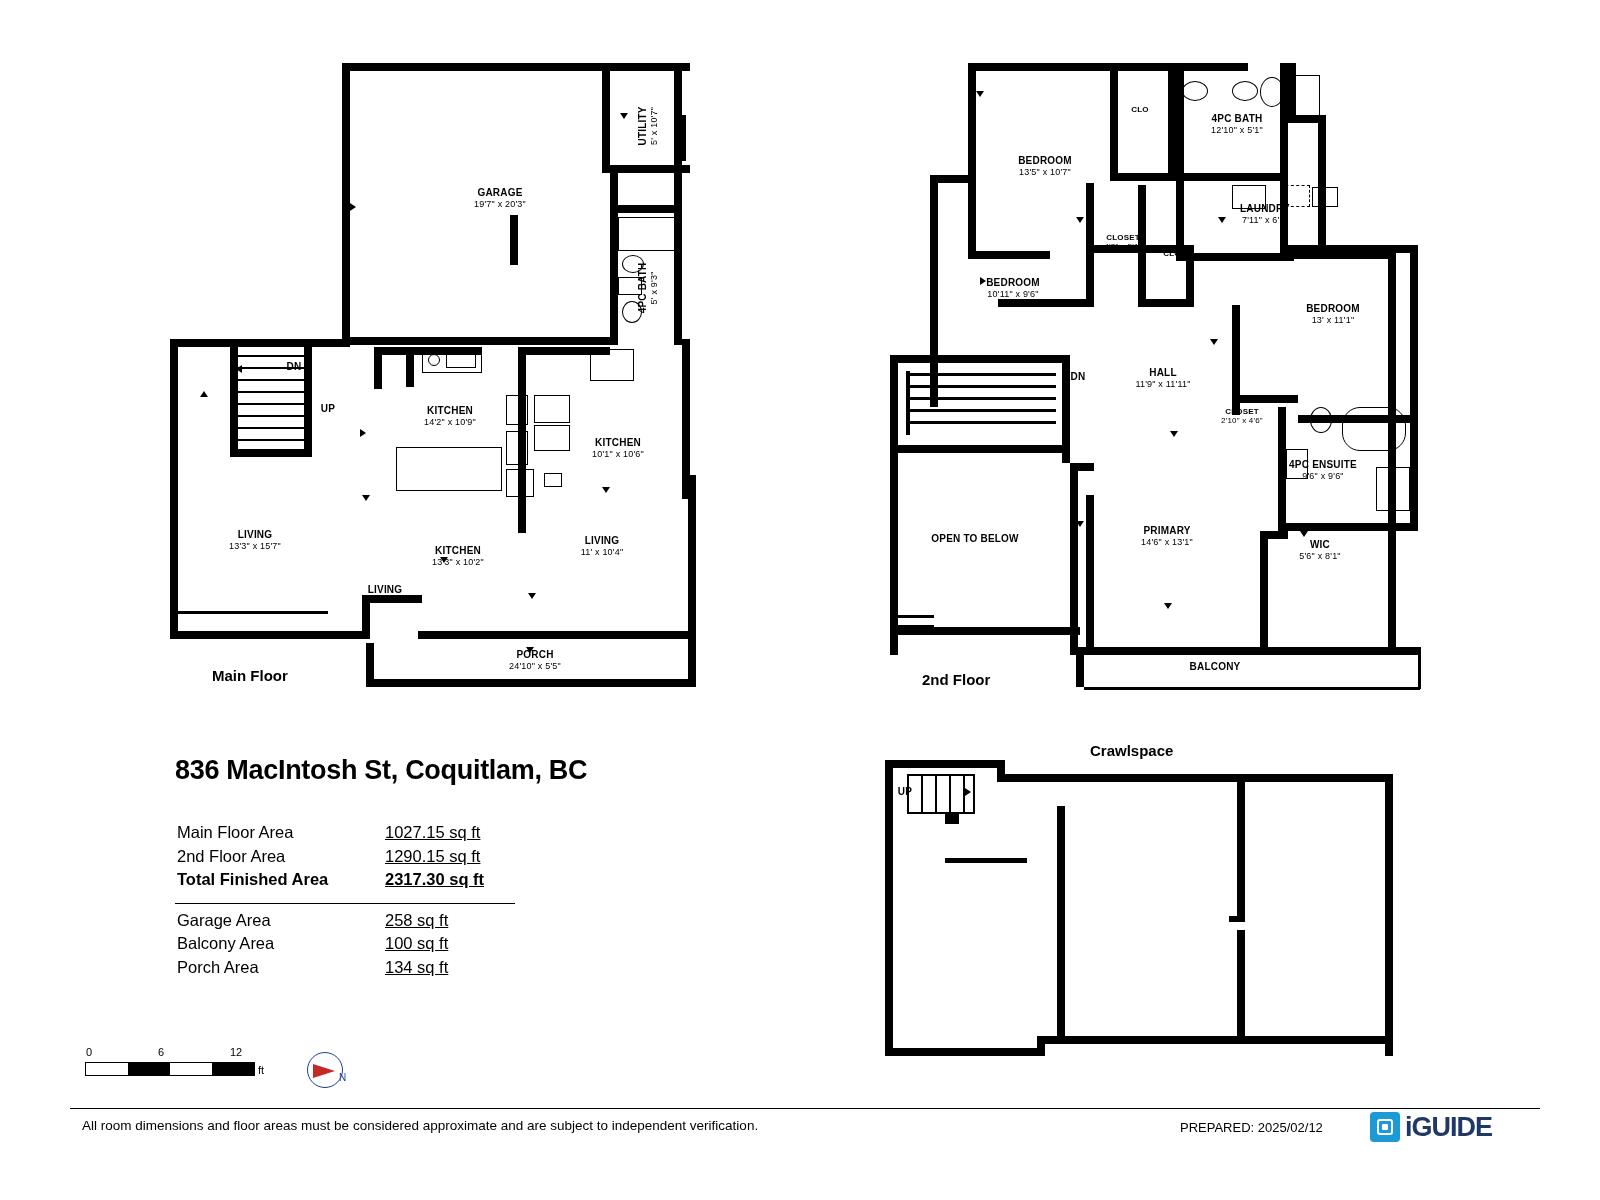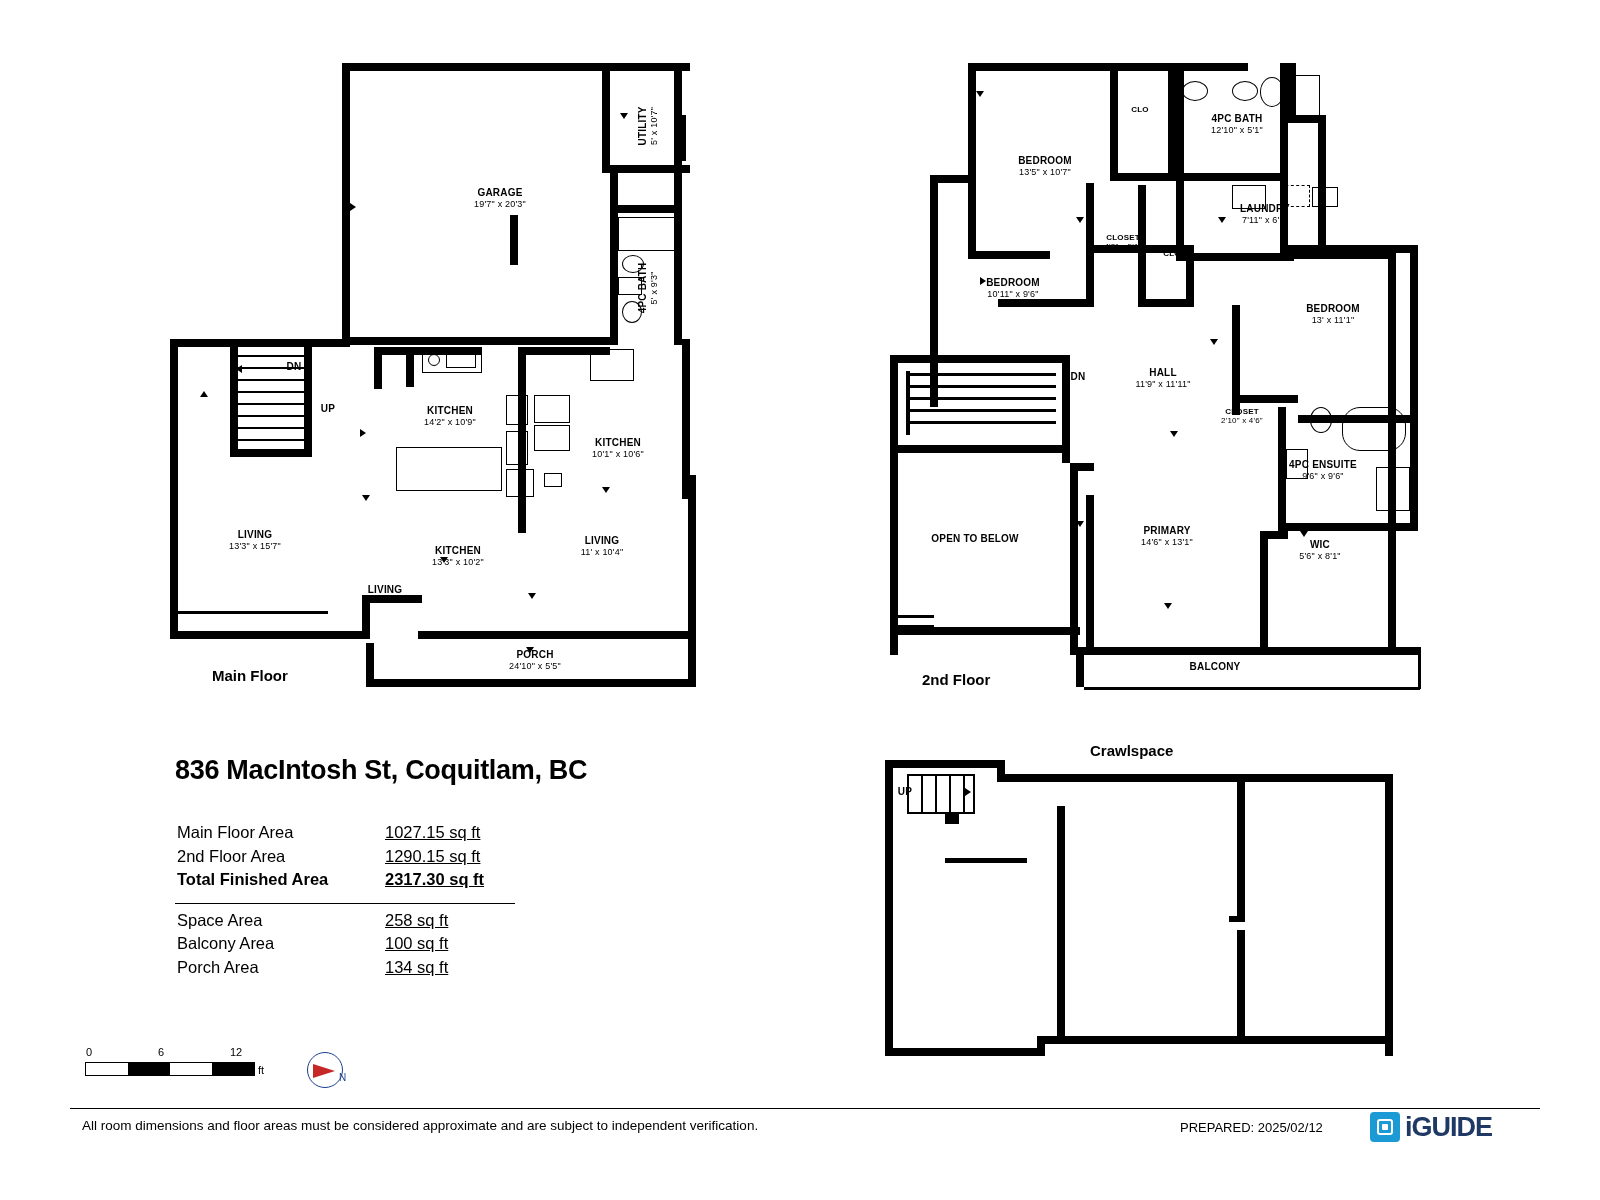--- a/index.html
+++ b/index.html
@@ -415,21 +415,21 @@
     <div class="row">
       <div class="k">2nd Floor Area</div>
       <div class="v">1290.15 sq ft</div>
     </div>
     <div class="row total">
       <div class="k">Total Finished Area</div>
       <div class="v">2317.30 sq ft</div>
     </div>
     <hr>
     <div class="row">
-      <div class="k">Space Area</div>
+      <div class="k">Garage Area</div>
       <div class="v">258 sq ft</div>
     </div>
     <div class="row">
       <div class="k">Balcony Area</div>
       <div class="v">100 sq ft</div>
     </div>
     <div class="row">
       <div class="k">Porch Area</div>
       <div class="v">134 sq ft</div>
     </div>

